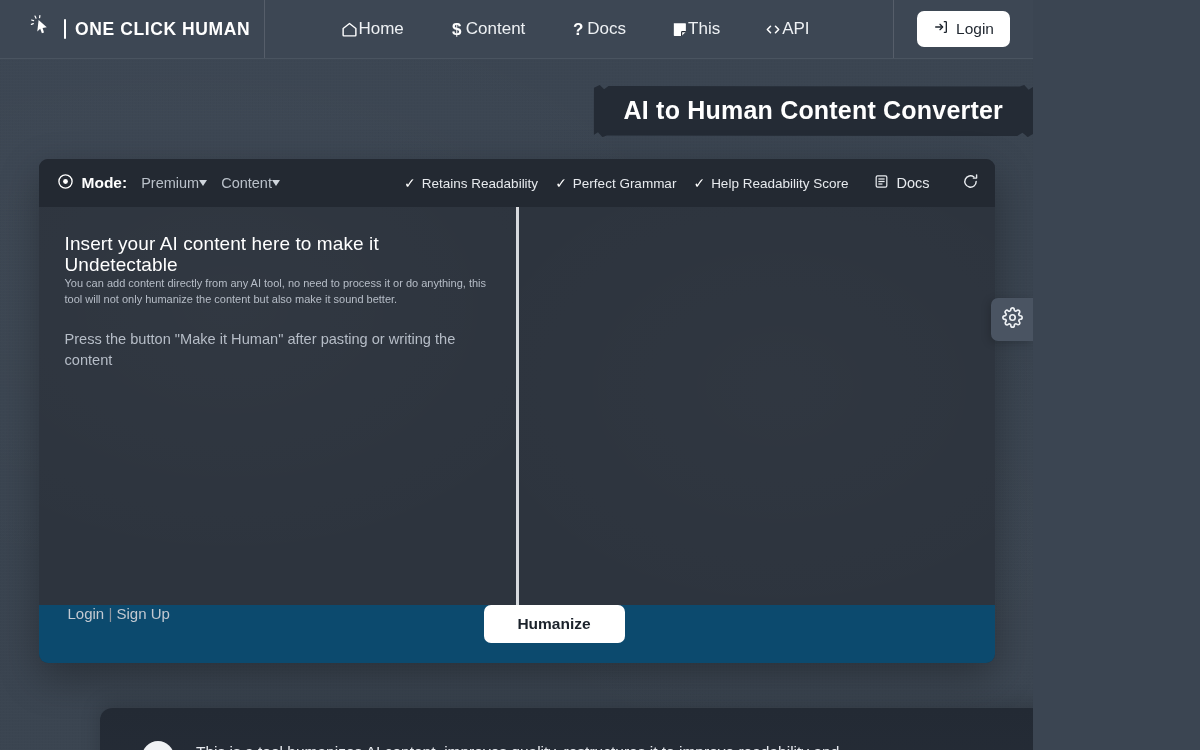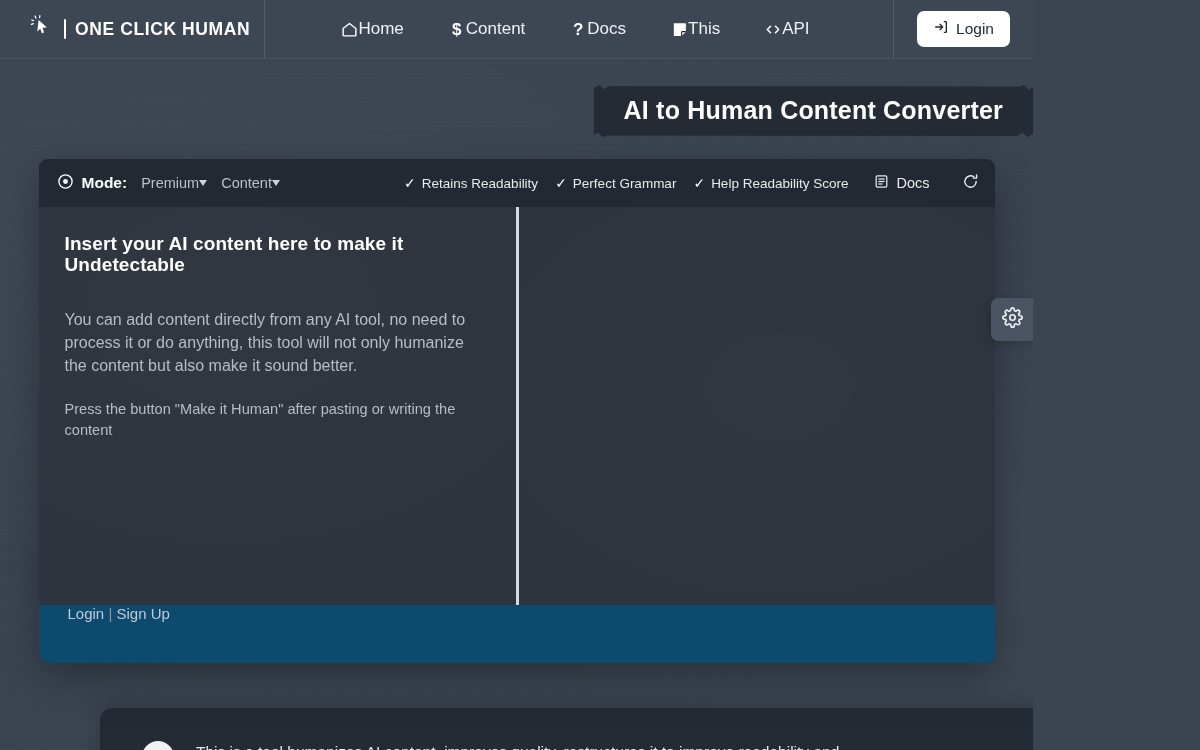--- a/index.html
+++ b/index.html
@@ -252,30 +252,29 @@
   .pane-right {
     flex: 1;
     background:
       radial-gradient(ellipse 520px 380px at 55% 45%, rgba(255,255,255,0.015), rgba(255,255,255,0) 66%),
       #2d343e;
   }
 
   .ph-title {
     color: #ffffff;
     font-size: 19px;
-    font-weight: 700;
+    font-weight: 400;
     line-height: 1.13;
     letter-spacing: .1px;
     max-width: 370px;
   }
   .ph-para {
     color: #b6bdc7;
-    font-size: 16px;
+    font-size: 11px;
     line-height: 1.45;
-    margin-top: 32px;
     max-width: 425px;
   }
   .ph-para2 {
     color: #b6bdc7;
     font-size: 14.6px;
     line-height: 1.45;
     margin-top: 21px;
     max-width: 432px;
   }
 
@@ -523,20 +522,21 @@
 
     </div>
 
     <div class="card-footer">
       <div class="footer-auth">
         <span>Login</span>
         <span class="sep">|</span>
         <span>Sign Up</span>
       </div>
       <div class="footer-spacer"></div>
+      <button class="humanize-btn">Humanize</button>
     </div>
 
   </div>
 
   <div class="settings-tab">
     <span>
       <svg width="21" height="21" viewBox="0 0 24 24" fill="none" stroke="#eef1f4" stroke-width="1.9" stroke-linecap="round" stroke-linejoin="round">
         <circle cx="12" cy="12" r="3.1"></circle>
         <path d="M19.4 15a1.65 1.65 0 0 0 .33 1.82l.06.06a2 2 0 1 1-2.83 2.83l-.06-.06a1.65 1.65 0 0 0-1.82-.33 1.65 1.65 0 0 0-1 1.51V21a2 2 0 0 1-4 0v-.09A1.65 1.65 0 0 0 9 19.4a1.65 1.65 0 0 0-1.82.33l-.06.06a2 2 0 1 1-2.83-2.83l.06-.06a1.65 1.65 0 0 0 .33-1.82 1.65 1.65 0 0 0-1.51-1H3a2 2 0 0 1 0-4h.09A1.65 1.65 0 0 0 4.6 9a1.65 1.65 0 0 0-.33-1.82l-.06-.06a2 2 0 1 1 2.83-2.83l.06.06a1.65 1.65 0 0 0 1.82.33H9a1.65 1.65 0 0 0 1-1.51V3a2 2 0 0 1 4 0v.09a1.65 1.65 0 0 0 1 1.51 1.65 1.65 0 0 0 1.82-.33l.06-.06a2 2 0 1 1 2.83 2.83l-.06.06a1.65 1.65 0 0 0-.33 1.82V9a1.65 1.65 0 0 0 1.51 1H21a2 2 0 0 1 0 4h-.09a1.65 1.65 0 0 0-1.51 1Z"></path>
       </svg>

